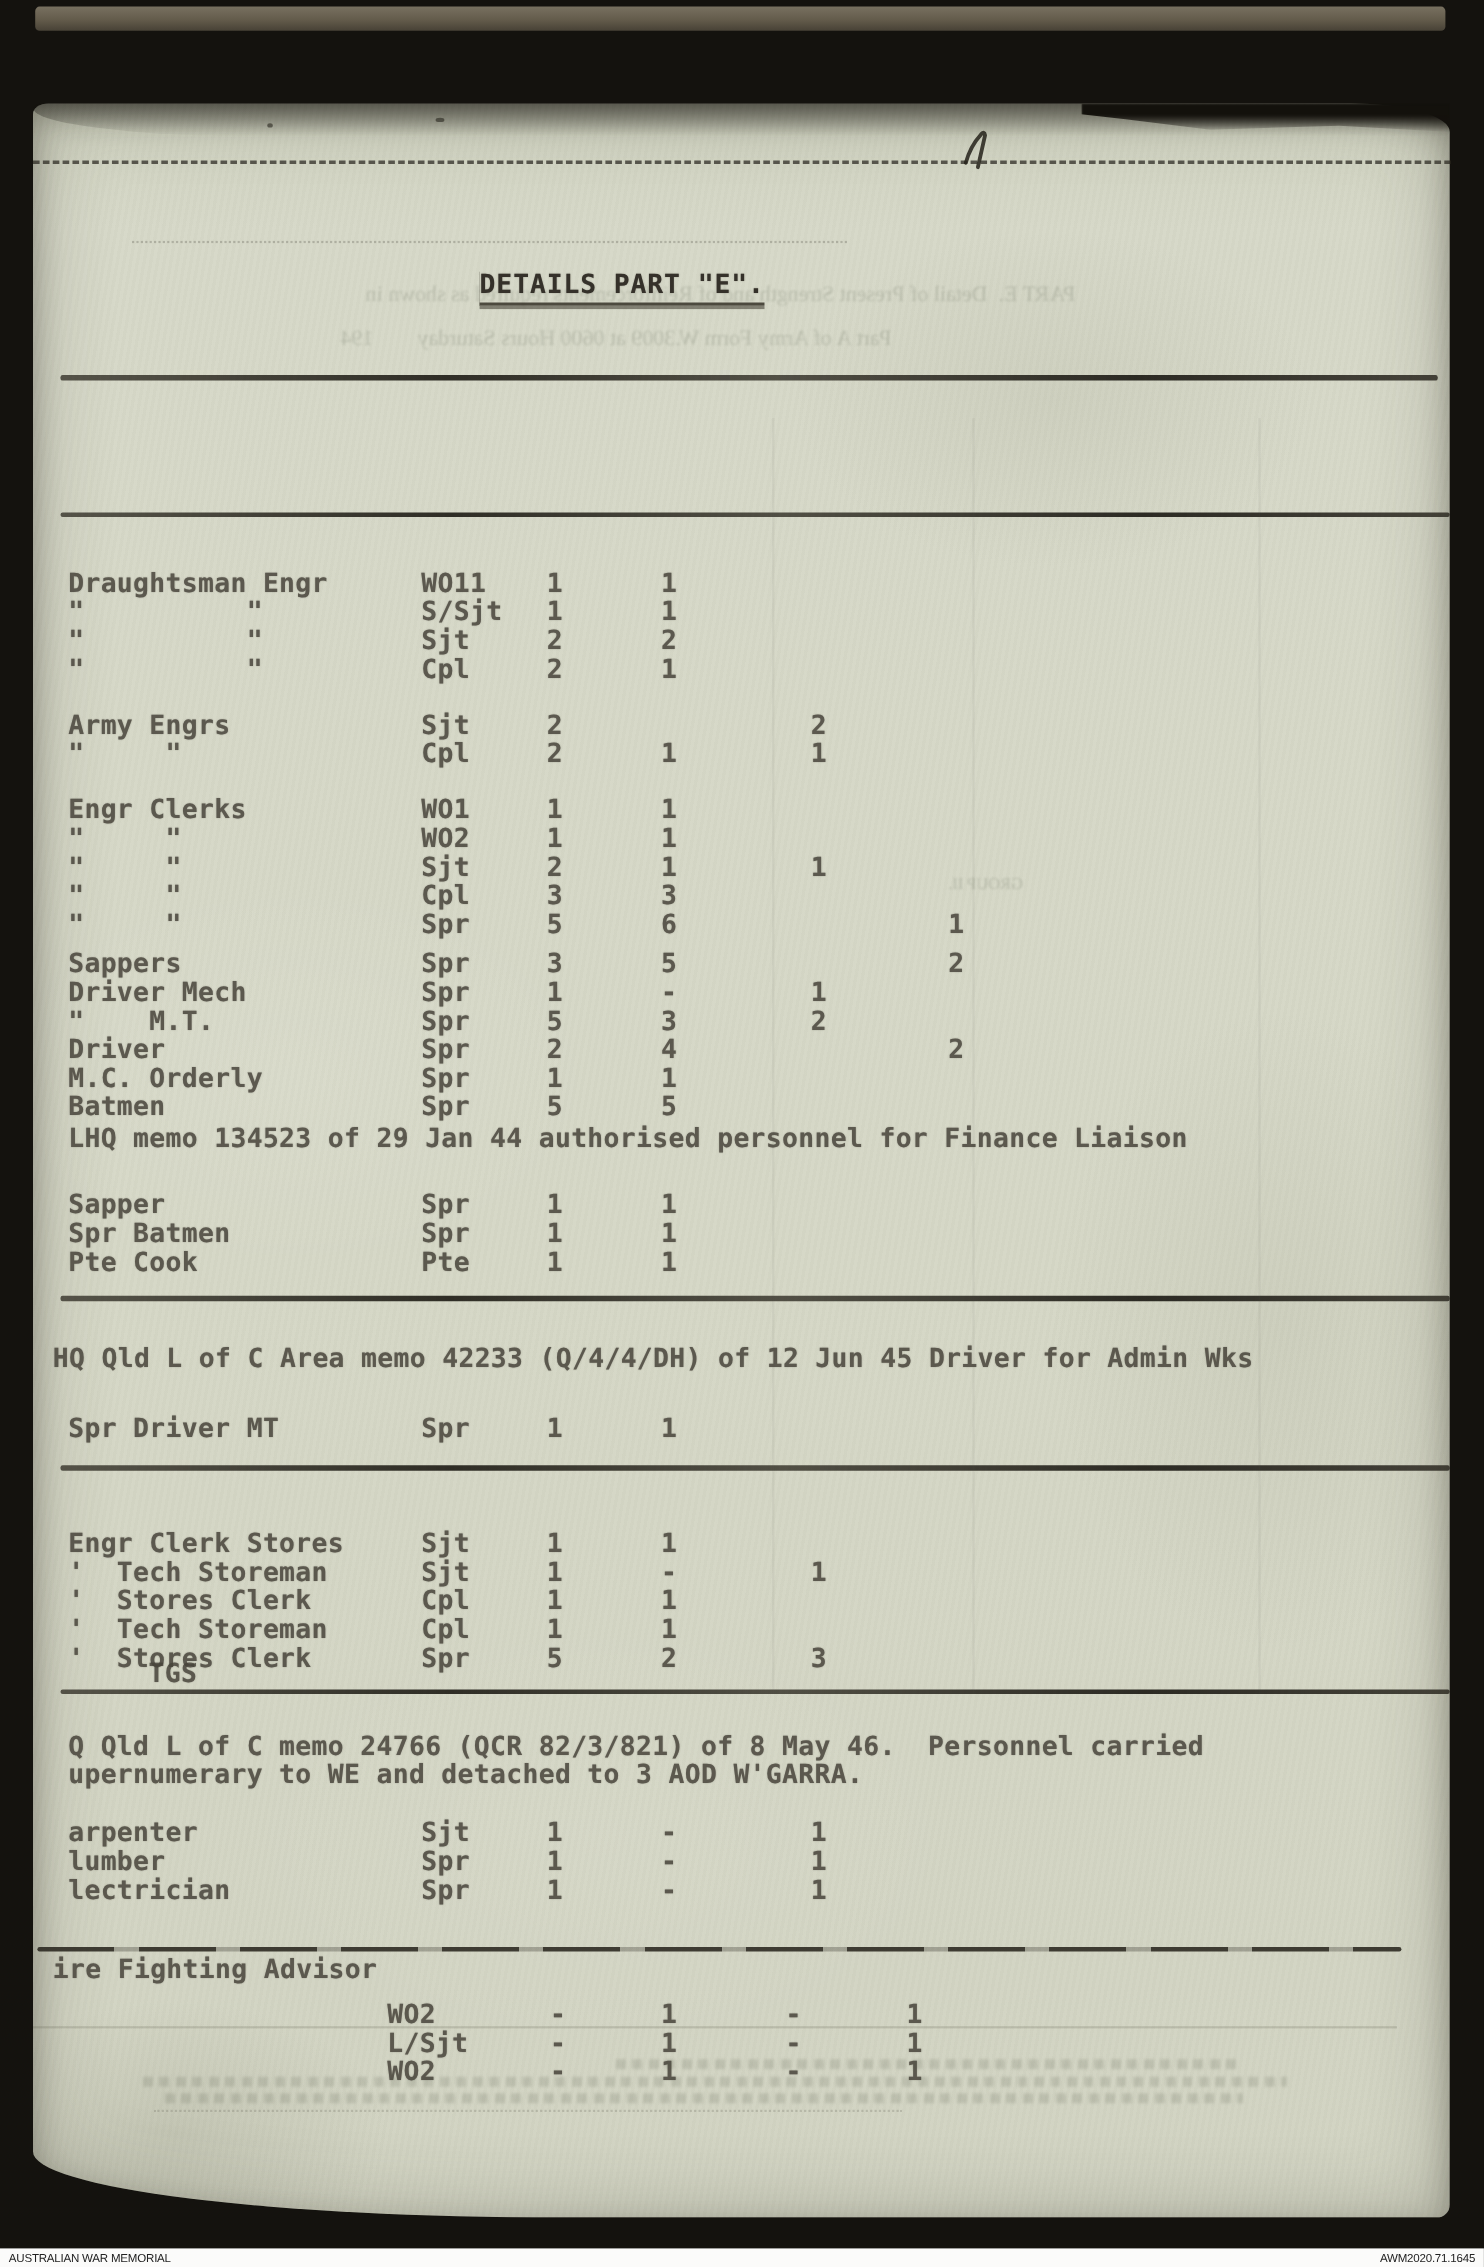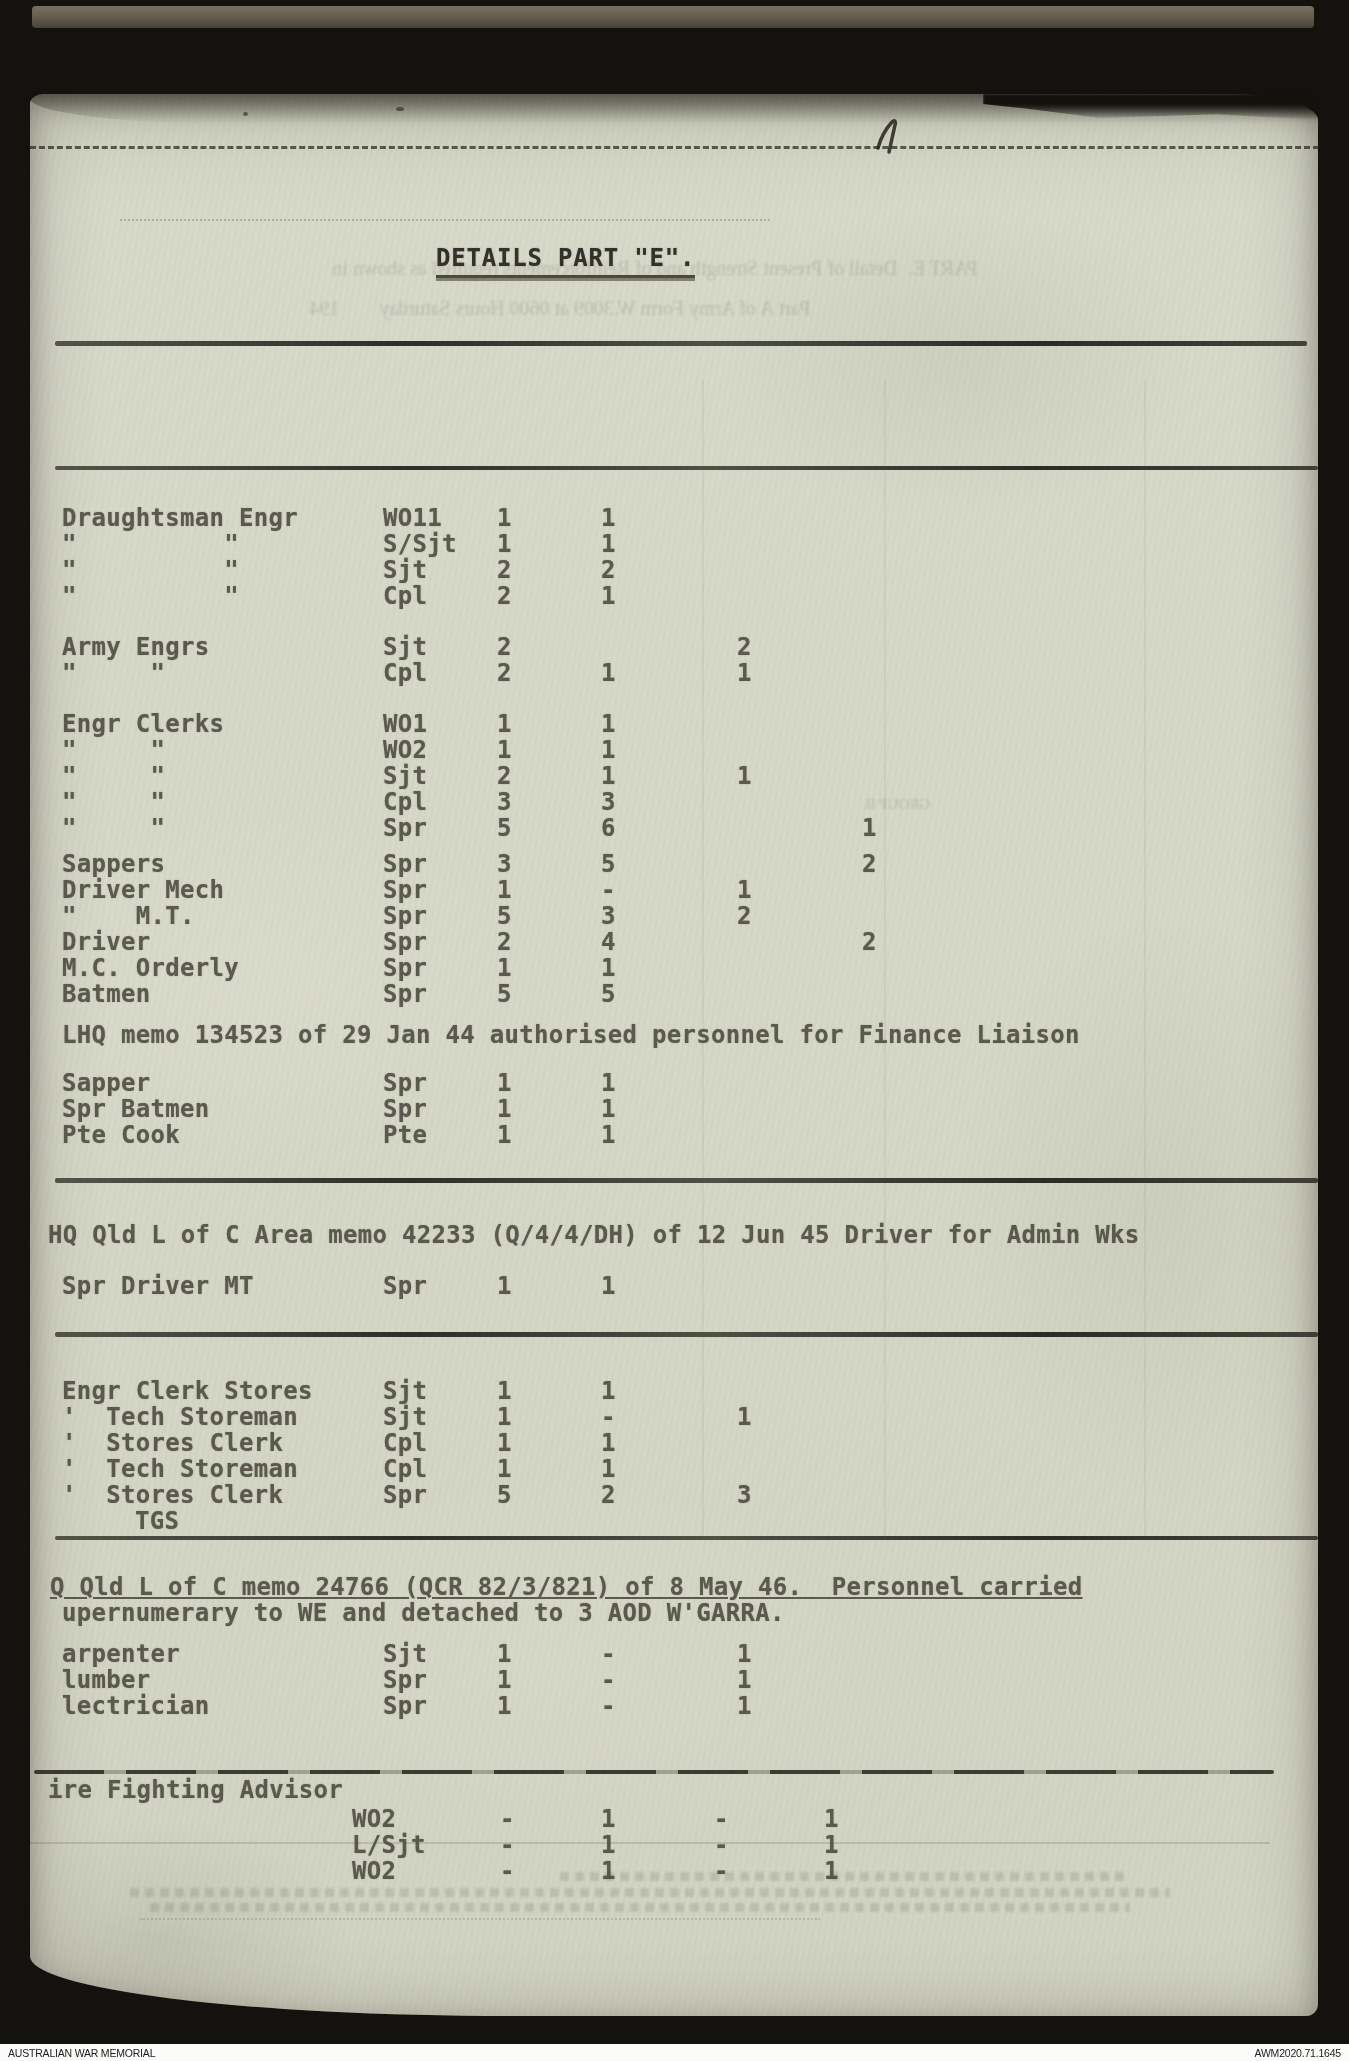--- a/index.html
+++ b/index.html
@@ -28,21 +28,21 @@
   .corner-shadow{position:absolute;top:0;right:0;width:335px;height:26px;filter:blur(1px);
     background:linear-gradient(180deg,#13110c 40%, rgba(19,17,12,0));
     clip-path:polygon(0 0,100% 0,100% 100%,70% 78%,35% 92%,12% 55%,0 38%);}
 
   
   .content{position:absolute;inset:0;}
 
   .ink{position:absolute;font:bold 24px/26px "DejaVu Sans Mono","Liberation Mono",monospace;
        color:#47433a;letter-spacing:.3px;opacity:.85;white-space:pre;
        text-shadow:0 0 1.3px rgba(70,66,56,.55);}
-  .row{left:0;right:0;height:26px;}
+  .row{left:0;right:0;height:26px;margin-top:12px;}
   .row .c{position:absolute;white-space:pre;}
   .note{white-space:pre;}
 
   .perf{position:absolute;left:30px;top:146px;width:1289px;height:0;
         border-top:3px dashed rgba(40,38,30,.72);}
   .dotline{position:absolute;height:0;border-top:2px dotted rgba(60,58,46,.45);opacity:.55;}
   .dl1{left:120px;top:219px;width:650px;}
   .dl2{left:140px;top:1918px;width:680px;opacity:.4;}
 
   .title{position:absolute;left:436px;top:244px;margin:0;display:inline-block;
@@ -148,21 +148,21 @@
         <div class="row ink" style="top: 1096px;"><span class="c" style="left: 62px;">Spr Batmen</span><span class="c" style="left: 383px;">Spr</span><span class="c" style="left: 497px;">1</span><span class="c" style="left: 601px;">1</span></div>
         <div class="row ink" style="top: 1122px;"><span class="c" style="left: 62px;">Pte Cook</span><span class="c" style="left: 383px;">Pte</span><span class="c" style="left: 497px;">1</span><span class="c" style="left: 601px;">1</span></div>
         <div class="note ink" style="top: 1222px; left: 48px;">HQ Qld L of C Area memo 42233 (Q/4/4/DH) of 12 Jun 45 Driver for Admin Wks</div>
         <div class="row ink" style="top: 1273px; text-align: center;"><span class="c" style="left: 62px;">Spr Driver MT</span><span class="c" style="left: 383px;">Spr</span><span class="c" style="left: 497px;">1</span><span class="c" style="left: 601px;">1</span></div>
         <div class="row ink" style="top: 1378px;"><span class="c" style="left: 62px;">Engr Clerk Stores</span><span class="c" style="left: 383px;">Sjt</span><span class="c" style="left: 497px;">1</span><span class="c" style="left: 601px;">1</span></div>
         <div class="row ink" style="top: 1404px;"><span class="c" style="left: 62px;">'  Tech Storeman</span><span class="c" style="left: 383px;">Sjt</span><span class="c" style="left: 497px;">1</span><span class="c" style="left: 601px;">-</span><span class="c" style="left: 737px;">1</span></div>
         <div class="row ink" style="top: 1430px;"><span class="c" style="left: 62px;">'  Stores Clerk</span><span class="c" style="left: 383px;">Cpl</span><span class="c" style="left: 497px;">1</span><span class="c" style="left: 601px;">1</span></div>
         <div class="row ink" style="top: 1456px;"><span class="c" style="left: 62px;">'  Tech Storeman</span><span class="c" style="left: 383px;">Cpl</span><span class="c" style="left: 497px;">1</span><span class="c" style="left: 601px;">1</span></div>
         <div class="row ink" style="top: 1482px;"><span class="c" style="left: 62px;">'  Stores Clerk</span><span class="c" style="left: 383px;">Spr</span><span class="c" style="left: 497px;">5</span><span class="c" style="left: 601px;">2</span><span class="c" style="left: 737px;">3</span></div>
         <div class="note ink" style="top: 1508px; left: 135px;">TGS</div>
-        <div class="note ink" style="top: 1574px; left: 50px; text-decoration: underline;">Q Qld L of C memo 24766 (QCR 82/3/821) of 8 May 46.  Personnel carried</div>
+        <div class="note ink" style="top: 1574px; left: 62px;">Q Qld L of C memo 24766 (QCR 82/3/821) of 8 May 46.  Personnel carried</div>
         <div class="note ink" style="top: 1600px; left: 62px;">upernumerary to WE and detached to 3 AOD W'GARRA.</div>
         <div class="row ink" style="top: 1641px;"><span class="c" style="left: 62px;">arpenter</span><span class="c" style="left: 383px;">Sjt</span><span class="c" style="left: 497px;">1</span><span class="c" style="left: 601px;">-</span><span class="c" style="left: 737px;">1</span></div>
         <div class="row ink" style="top: 1667px;"><span class="c" style="left: 62px;">lumber</span><span class="c" style="left: 383px;">Spr</span><span class="c" style="left: 497px;">1</span><span class="c" style="left: 601px;">-</span><span class="c" style="left: 737px;">1</span></div>
         <div class="row ink" style="top: 1693px;"><span class="c" style="left: 62px;">lectrician</span><span class="c" style="left: 383px;">Spr</span><span class="c" style="left: 497px;">1</span><span class="c" style="left: 601px;">-</span><span class="c" style="left: 737px;">1</span></div>
         <div class="note ink" style="top: 1777px; left: 48px;">ire Fighting Advisor</div>
         <div class="row ink" style="top: 1806px;"><span class="c" style="left: 352px;">WO2</span><span class="c" style="left: 500px;">-</span><span class="c" style="left: 601px;">1</span><span class="c" style="left: 714px;">-</span><span class="c" style="left: 824px;">1</span></div>
         <div class="row ink" style="top: 1832px;"><span class="c" style="left: 352px;">L/Sjt</span><span class="c" style="left: 500px;">-</span><span class="c" style="left: 601px;">1</span><span class="c" style="left: 714px;">-</span><span class="c" style="left: 824px;">1</span></div>
         <div class="row ink" style="top: 1858px;"><span class="c" style="left: 352px;">WO2</span><span class="c" style="left: 500px;">-</span><span class="c" style="left: 601px;">1</span><span class="c" style="left: 714px;">-</span><span class="c" style="left: 824px;">1</span></div>
       </div>
 

